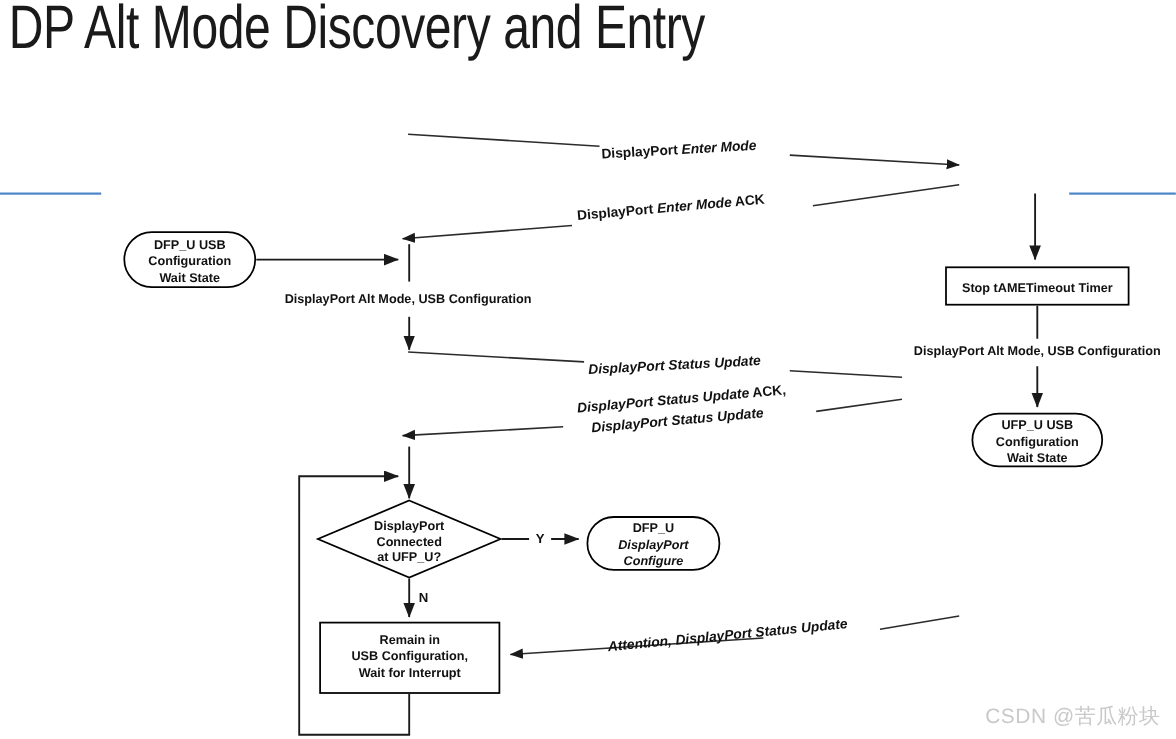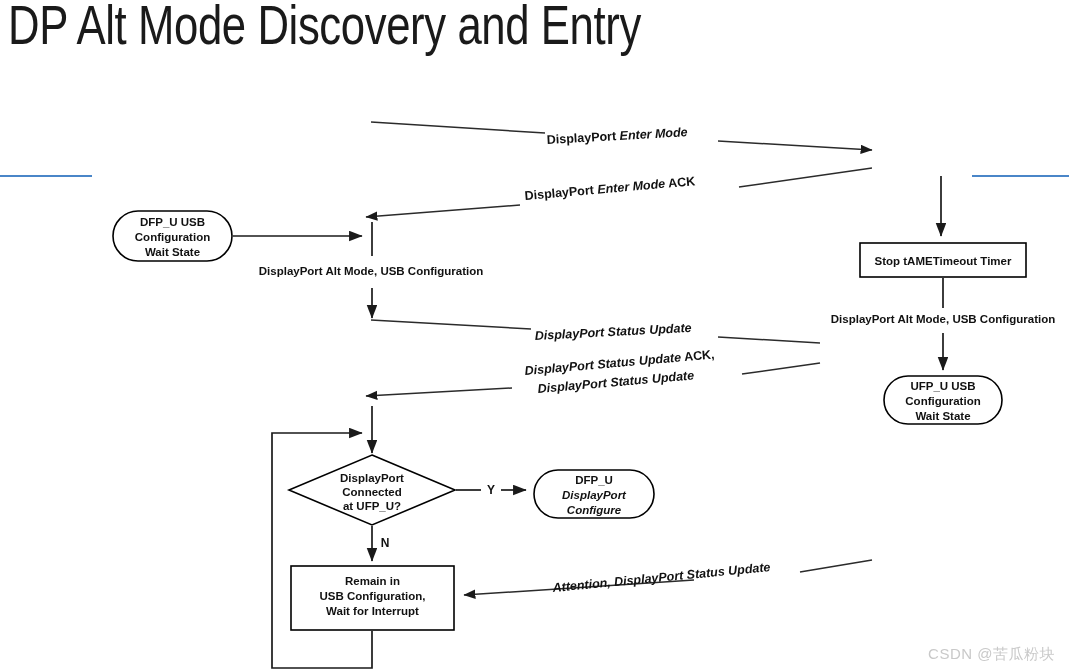--- a/index.html
+++ b/index.html
@@ -83,21 +83,21 @@
   .conn-thin {
     stroke: #2b2b2b;
     stroke-width: 1.5;
     fill: none;
   }
   #watermark {
     position: absolute;
     right: 14px;
     bottom: 8px;
     font-family: "Liberation Sans", sans-serif;
-    font-size: 15px;
+    font-size: 19px;
     color: #c9c9c9;
     letter-spacing: 0.5px;
     white-space: nowrap;
   }
   .rule-blue {
     position: absolute;
     height: 2px;
     background: #4a86c8;
   }
 </style>

